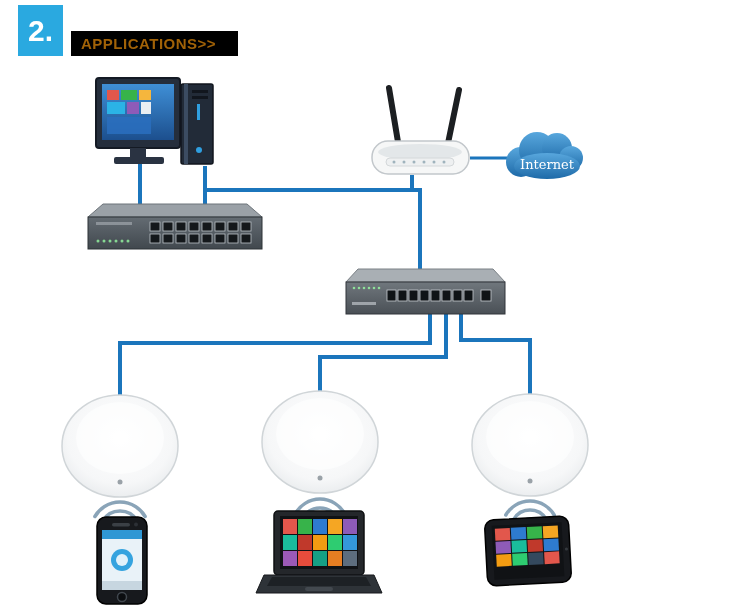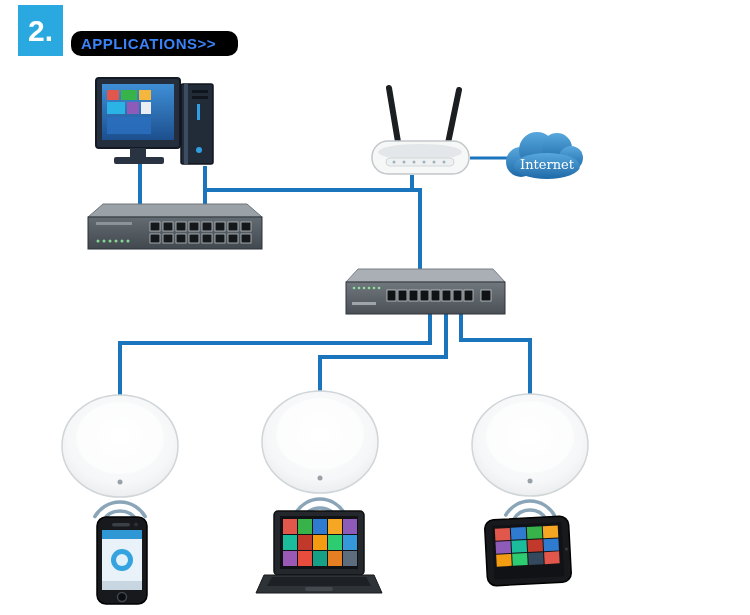--- a/index.html
+++ b/index.html
@@ -12,22 +12,22 @@
   .page { position: relative; width: 750px; height: 615px; overflow: hidden; background: #fff; }
   .badge {
     position: absolute; left: 18px; top: 5px; width: 45px; height: 51px;
     background: var(--badge-blue, #2aa9e0);
     color: #fff; display: flex; align-items: center; justify-content: center;
     font-size: 30px; font-weight: bold;
   }
   .banner {
     position: absolute; left: 71px; top: 31px; width: 167px; height: 25px;
     background: var(--banner-black, #000);
-    color: #3b82f6; display: flex; align-items: center; padding-left: 10px;
-    font-size: 15px; font-weight: bold; letter-spacing: 0.5px; border-radius: 10px;
+    color: #a16207; display: flex; align-items: center; padding-left: 10px;
+    font-size: 15px; font-weight: bold; letter-spacing: 0.5px;
   }
   .diagram-svg { position: absolute; left: 0; top: 0; }
   .cloud-text { font-family: "DejaVu Serif", serif; font-size: 13px; fill: #ffffff; }
 </style>
 </head>
 <body>
 
 <div class="page">
 
   <div class="badge">

